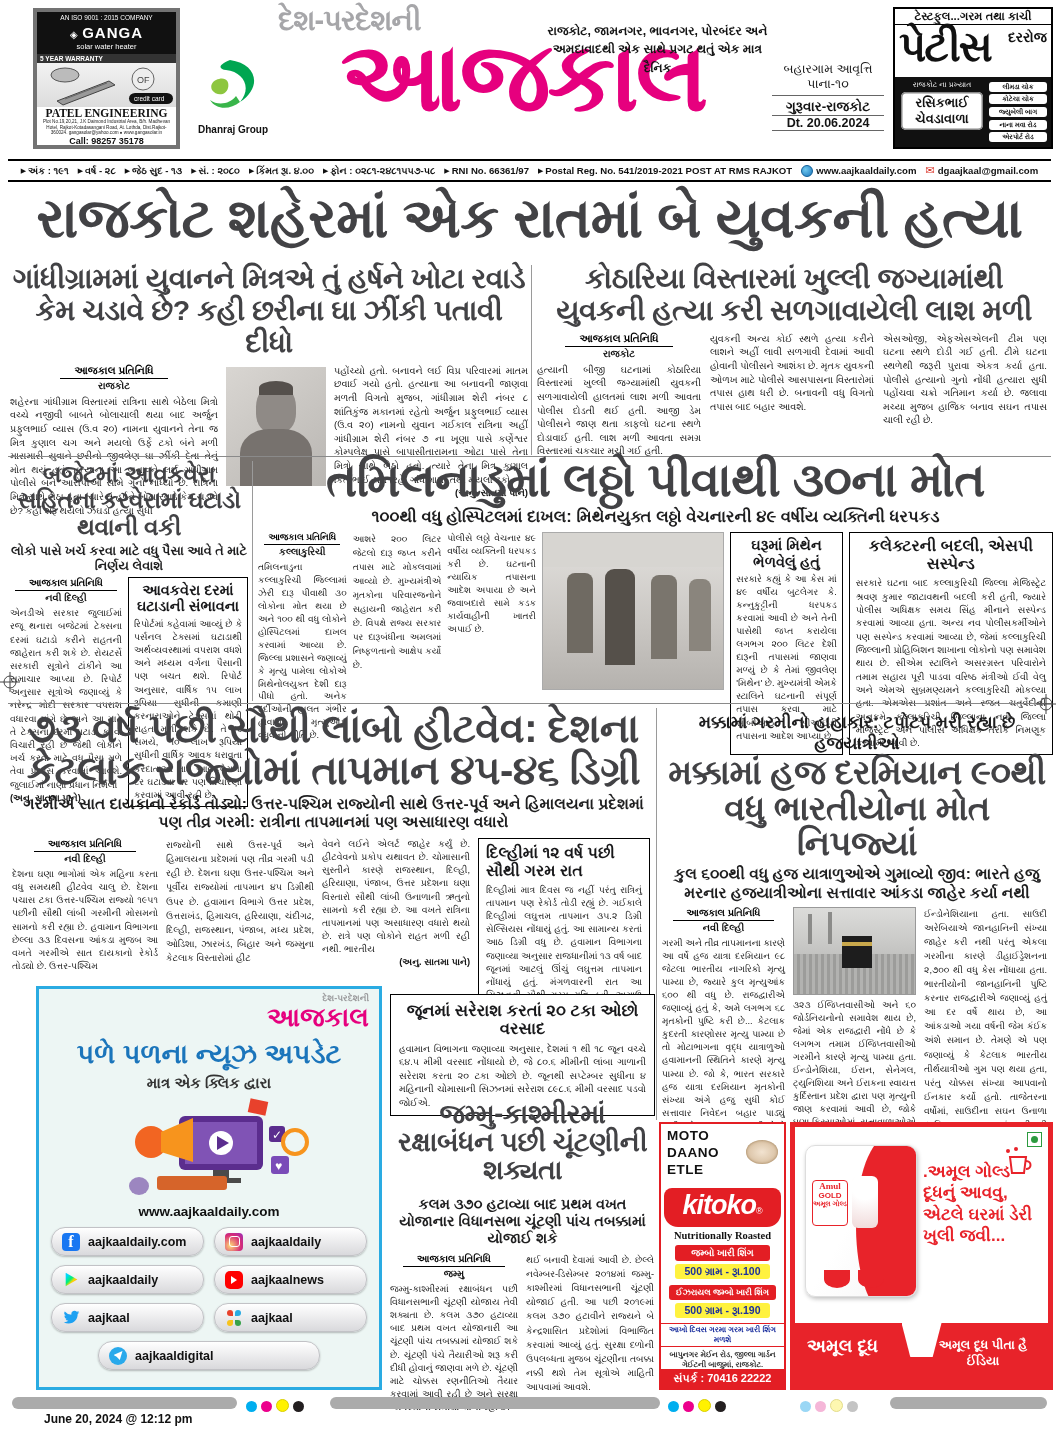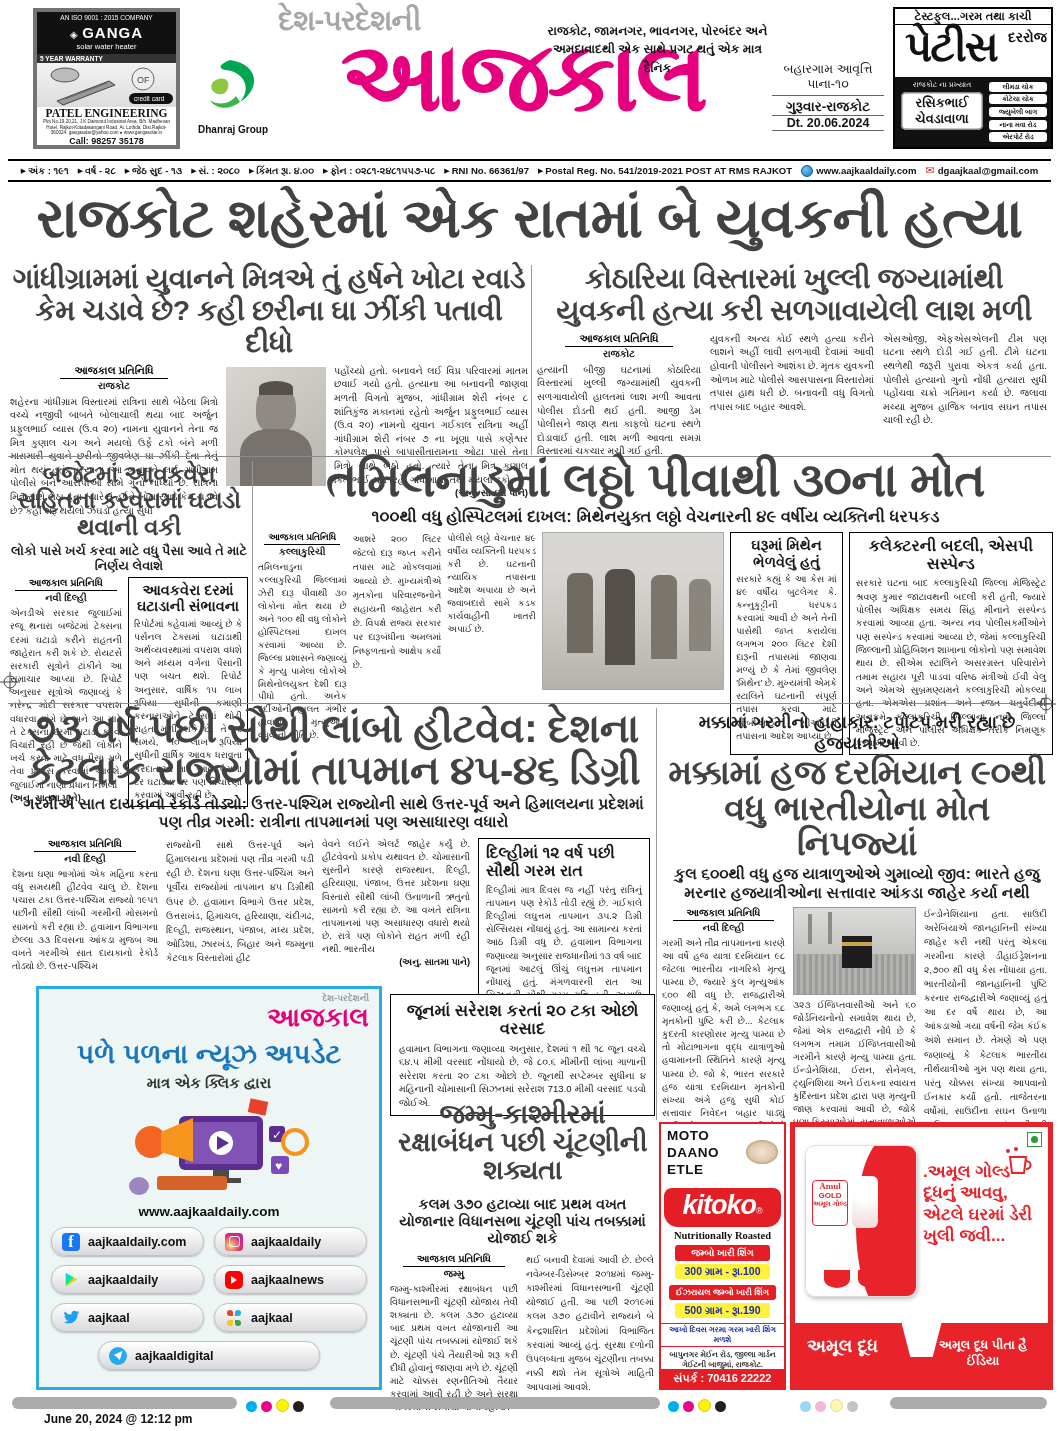--- a/index.html
+++ b/index.html
@@ -80,21 +80,21 @@
   <div class="abs" style="left:772px;top:62px;width:112px;text-align:center;color:#141414;">
     <div style="font-size:12.5px;">બહારગામ આવૃત્તિ</div>
     <div style="font-size:12.5px;padding-bottom:3px;">પાના-૧૦</div>
     <div style="border-top:1px solid #666;font-weight:800;font-size:13.5px;padding-top:3px;">ગુરૂવાર-રાજકોટ</div>
     <div style="border-top:1px solid #666;border-bottom:1px solid #666;font-weight:700;font-size:12.5px;font-family:'Liberation Sans',sans-serif;">Dt. 20.06.2024</div>
   </div>
 
   <div class="abs" style="left:893px;top:7px;width:160px;height:142px;border:2.5px solid #000;box-sizing:border-box;background:#fff;">
     <div style="font-weight:800;font-size:11.5px;text-align:center;border-bottom:1px solid #000;padding:1px 0;">ટેસ્ટફુલ...ગરમ તથા કાચી</div>
     <div style="position:relative;height:46px;">
-      <div style="position:absolute;left:10px;top:-2px;font-weight:800;font-size:42px;color:#111;letter-spacing:-2px;">પેટીસ</div>
+      <div style="position:absolute;left:4px;top:-2px;font-weight:800;font-size:42px;color:#111;letter-spacing:-2px;">પેટીસ</div>
       <div style="position:absolute;right:4px;top:4px;font-weight:800;font-size:14px;text-align:center;">દરરોજ</div>
     </div>
     <div style="position:absolute;left:0;bottom:0;width:100%;height:70px;background:#111;display:flex;">
       <div style="flex:1;padding:3px 2px 3px 6px;">
         <div style="color:#fff;font-size:7.5px;text-align:center;">રાજકોટ ના પ્રખ્યાત</div>
         <div style="background:#fff;border-radius:5px;margin-top:2px;padding:3px 2px;text-align:center;box-shadow:0 0 0 1.5px #888 inset;">
           <div style="font-weight:800;font-size:13px;color:#111;">રસિકભાઈ</div>
           <div style="font-weight:800;font-size:13px;color:#111;">ચેવડાવાળા</div>
         </div>
       </div>
@@ -350,21 +350,21 @@
         <span class="si" style="background:#29a9eb;border-radius:50%;">
           <span style="width:9px;height:9px;display:block;background:#fff;clip-path:polygon(0 45%,100% 0,70% 100%,35% 65%);"></span>
         </span>
         <span class="lbl">aajkaaldigital</span>
       </div>
     </div>
   </div>
 
   <div class="box abs" style="left:390px;top:994px;width:265px;padding:6px 8px;">
     <div class="boxtitle" style="font-size:16.5px;">જૂનમાં સરેરાશ કરતાં ૨૦ ટકા ઓછો વરસાદ</div>
-    <div class="bd j" style="font-size:9.5px;margin-top:4px;">હવામાન વિભાગના જણાવ્યા અનુસાર, દેશમાં ૧ થી ૧૮ જૂન વચ્ચે ૬૪.૫ મીમી વરસાદ નોંધાયો છે, જે ૮૦.૬ મીમીની લાંબા ગાળાની સરેરાશ કરતા ૨૦ ટકા ઓછો છે. જૂનથી સપ્ટેમ્બર સુધીના ૪ મહિનાની ચોમાસાની સિઝનમાં સરેરાશ 713.0 મીમી વરસાદ પડવો જોઈએ.</div>
+    <div class="bd j" style="font-size:9.5px;margin-top:4px;">હવામાન વિભાગના જણાવ્યા અનુસાર, દેશમાં ૧ થી ૧૮ જૂન વચ્ચે ૬૪.૫ મીમી વરસાદ નોંધાયો છે, જે ૮૦.૬ મીમીની લાંબા ગાળાની સરેરાશ કરતા ૨૦ ટકા ઓછો છે. જૂનથી સપ્ટેમ્બર સુધીના ૪ મહિનાની ચોમાસાની સિઝનમાં સરેરાશ ૮૯૮.૬ મીમી વરસાદ પડવો જોઈએ.</div>
   </div>
 
   <div class="abs" style="left:390px;top:1100px;width:265px;">
     <div class="hl c" style="font-size:27px;">જમ્મુ-કાશ્મીરમાં રક્ષાબંધન પછી ચૂંટણીની શક્યતા</div>
     <div class="subhl c" style="font-size:14.5px;margin-top:12px;">કલમ ૩૭૦ હટાવ્યા બાદ પ્રથમ વખત યોજાનાર વિધાનસભા ચૂંટણી પાંચ તબક્કામાં યોજાઈ શકે</div>
     <div style="display:flex;gap:8px;margin-top:5px;">
       <div style="width:128px;">
         <div class="byl" style="font-size:9.8px;"><span class="nm">આજકાલ પ્રતિનિધિ</span></div>
         <div class="dl">જમ્મુ</div>
         <div class="bd j" style="font-size:9.3px;">જમ્મુ-કાશ્મીરમાં રક્ષાબંધન પછી વિધાનસભાની ચૂંટણી યોજાય તેવી શક્યતા છે. કલમ ૩૭૦ હટાવ્યા બાદ પ્રથમ વખત યોજાનારી આ ચૂંટણી પાંચ તબક્કામાં યોજાઈ શકે છે. ચૂંટણી પંચે તૈયારીઓ શરૂ કરી દીધી હોવાનું જાણવા મળે છે. ચૂંટણી માટે ચોક્કસ રણનીતિઓ તૈયાર કરવામાં આવી રહી છે અને સુરક્ષા વ્યવસ્થાની સમીક્ષા ચાલી રહી છે.</div>
@@ -380,21 +380,21 @@
         <div>DAANO</div>
         <div>ETLE</div>
       </div>
       <div style="position:absolute;right:6px;top:16px;width:32px;height:24px;border-radius:50%;background:radial-gradient(#f2e3d0,#cfb391);box-shadow:inset 0 0 3px #9a7c55;"></div>
     </div>
     <div style="background:#e31e24;border-radius:8px 8px 14px 14px;margin:2px 3px 0;padding:2px 4px 6px;text-align:center;">
       <span style="color:#fff;font-weight:800;font-style:italic;font-size:27px;letter-spacing:-1px;">kitoko</span><span style="color:#fff;font-size:9px;">®</span>
     </div>
     <div style="font-family:'Liberation Serif','DejaVu Serif',serif;font-weight:700;font-size:10.5px;text-align:center;margin-top:3px;">Nutritionally Roasted</div>
     <div class="chip" style="background:#e31e24;color:#fff;font-size:9.5px;margin:4px 14px 0;padding:2px 0;">જમ્બો ખારી શિંગ</div>
-    <div class="chip" style="background:#fff23f;color:#1b2f9e;font-size:10.5px;margin:3px 14px 0;padding:1px 0;">300 ગ્રામ - રૂા.100</div>
+    <div class="chip" style="background:#fff23f;color:#1b2f9e;font-size:10.5px;margin:3px 14px 0;padding:1px 0;">500 ગ્રામ - રૂા.100</div>
     <div class="chip" style="background:#e31e24;color:#fff;font-size:8.5px;margin:6px 8px 0;padding:2px 0;">ઈઝરાયલ જમ્બો ખારી શિંગ</div>
     <div class="chip" style="background:#fff23f;color:#1b2f9e;font-size:10.5px;margin:3px 14px 0;padding:1px 0;">500 ગ્રામ - રૂા.190</div>
     <div style="color:#1b2f9e;font-weight:800;font-size:7.8px;text-align:center;margin-top:5px;border-top:1px solid #e31e24;border-bottom:1px solid #e31e24;padding:1px 0;">આખો દિવસ ગરમા ગરમ ખારી શિંગ મળશે</div>
     <div style="font-size:7.8px;font-weight:700;text-align:center;margin-top:3px;padding:0 4px;color:#333;">બાપુનગર મેઈન રોડ, જીલ્લા ગાર્ડન ગેઈટની બાજુમાં, રાજકોટ.</div>
     <div style="position:absolute;left:0;bottom:0;width:100%;background:#e31e24;color:#fff;font-weight:800;font-size:11px;text-align:center;padding:3px 0;">સંપર્ક : 70416 22222</div>
   </div>
 
   <div class="abs" style="left:790px;top:1122px;width:263px;height:268px;border:5px solid #e8232a;background:#fff;box-sizing:border-box;overflow:hidden;">
     <div style="position:absolute;right:6px;top:5px;width:13px;height:13px;border:1.5px solid #2c9a3f;display:flex;align-items:center;justify-content:center;">
       <span style="width:7px;height:7px;border-radius:50%;background:#2c9a3f;display:block;"></span>

